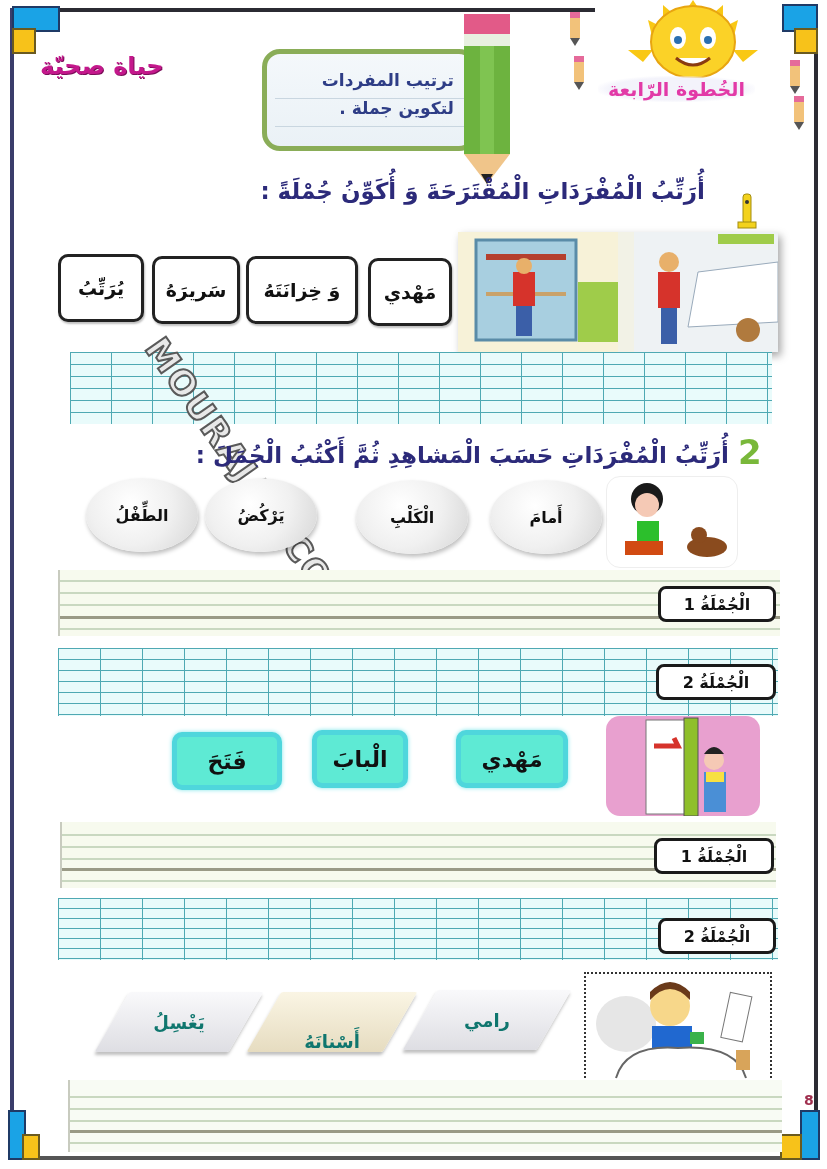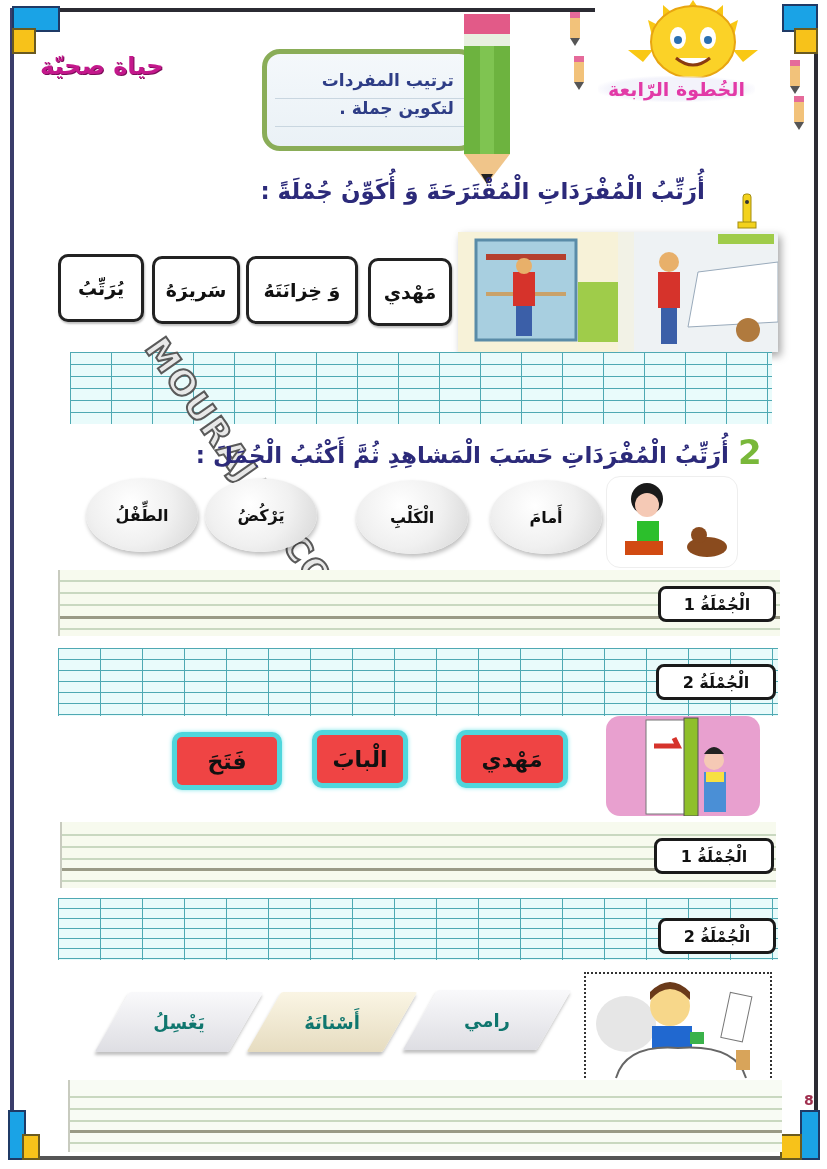--- a/index.html
+++ b/index.html
@@ -38,21 +38,21 @@
   }
 
   .circle-word { width:112px; height:74px; border-radius:50%; background:radial-gradient(circle at 40% 35%, #ffffff 0%, #f0f0f0 50%, #d4d4d4 100%); box-shadow:1px 3px 4px rgba(0,0,0,0.25); display:flex; align-items:center; justify-content:center; font-size:16px; font-weight:bold; color:#111; direction:rtl; }
 
   .ruled { background:#f7faee; border-left:2px solid #c8cbbf; }
   .rule { position:absolute; left:0; right:0; height:2px; background:#c9d8c0; }
   .rule-main { height:3px; background:#9a9a86; }
 
   .sentence-tag { height:36px; border:3px solid #1a1a1a; border-radius:8px; background:#fff; box-sizing:border-box; display:flex; align-items:center; justify-content:center; font-size:16px; font-weight:bold; color:#111; direction:rtl; }
 
-  .cyan-box { height:58px; border:5px solid #4fd6dc; border-radius:10px; background:#ef4444; box-sizing:border-box; display:flex; align-items:center; justify-content:center; font-size:22px; font-weight:bold; color:#111; direction:rtl; box-shadow:0 0 4px #7fe6ea; }
+  .cyan-box { height:58px; border:5px solid #4fd6dc; border-radius:10px; background:#5eead4; box-sizing:border-box; display:flex; align-items:center; justify-content:center; font-size:22px; font-weight:bold; color:#111; direction:rtl; box-shadow:0 0 4px #7fe6ea; }
 
   .para-word { height:60px; display:flex; align-items:center; justify-content:center; font-size:18px; font-weight:bold; color:#0f766e; direction:rtl; }
   .para-bg { position:absolute; inset:0; transform:skewX(-30deg); background:linear-gradient(#f9f9fb,#dedee3); box-shadow:1px 3px 3px rgba(0,0,0,0.25); border-radius:2px; }
   .para-bg.beige { background:linear-gradient(#faf5e4,#e6dcc0); }
   .para-text { position:relative; }
 
   .watermark { left:170px; top:330px; transform:rotate(55deg); transform-origin:left top; font-size:34px; font-weight:bold; color:#e8e8e8; -webkit-text-stroke:2px #5a5a5a; letter-spacing:2px; white-space:nowrap; font-family:"DejaVu Sans", sans-serif; }
 
   .page-num { left:804px; top:1092px; font-size:14px; font-weight:bold; color:#a0304f; }
 </style>
@@ -237,21 +237,21 @@
     <rect x="104" y="58" width="14" height="12" fill="#3ab24a"></rect>
     <path d="M30 104 Q40 70 92 74 Q150 70 160 104" stroke="#666" stroke-width="2" fill="#fff"></path>
     <rect x="140" y="20" width="22" height="46" fill="#fff" stroke="#777" transform="rotate(12 150 40)"></rect>
     <rect x="150" y="76" width="14" height="20" fill="#d8a45a"></rect>
   </svg>
 </div>
 <div class="abs para-word" style="left:420px;top:990px;width:134px;">
   <div class="para-bg"></div>
   <span class="para-text">رامي</span>
 </div>
-<div class="abs para-word beige" style="left:264px;top:992px;width:136px;">
+<div class="abs para-word beige" style="left:264px;top:992px;width:136px;align-items:flex-end;">
   <div class="para-bg beige"></div>
   <span class="para-text">أَسْنانَهُ</span>
 </div>
 <div class="abs para-word" style="left:112px;top:992px;width:134px;">
   <div class="para-bg"></div>
   <span class="para-text">يَغْسِلُ</span>
 </div>
 
 <div class="abs ruled" style="left:68px;top:1080px;width:712px;height:72px;background:#f8fbf4;">
   <div class="rule" style="top:16px;"></div>

